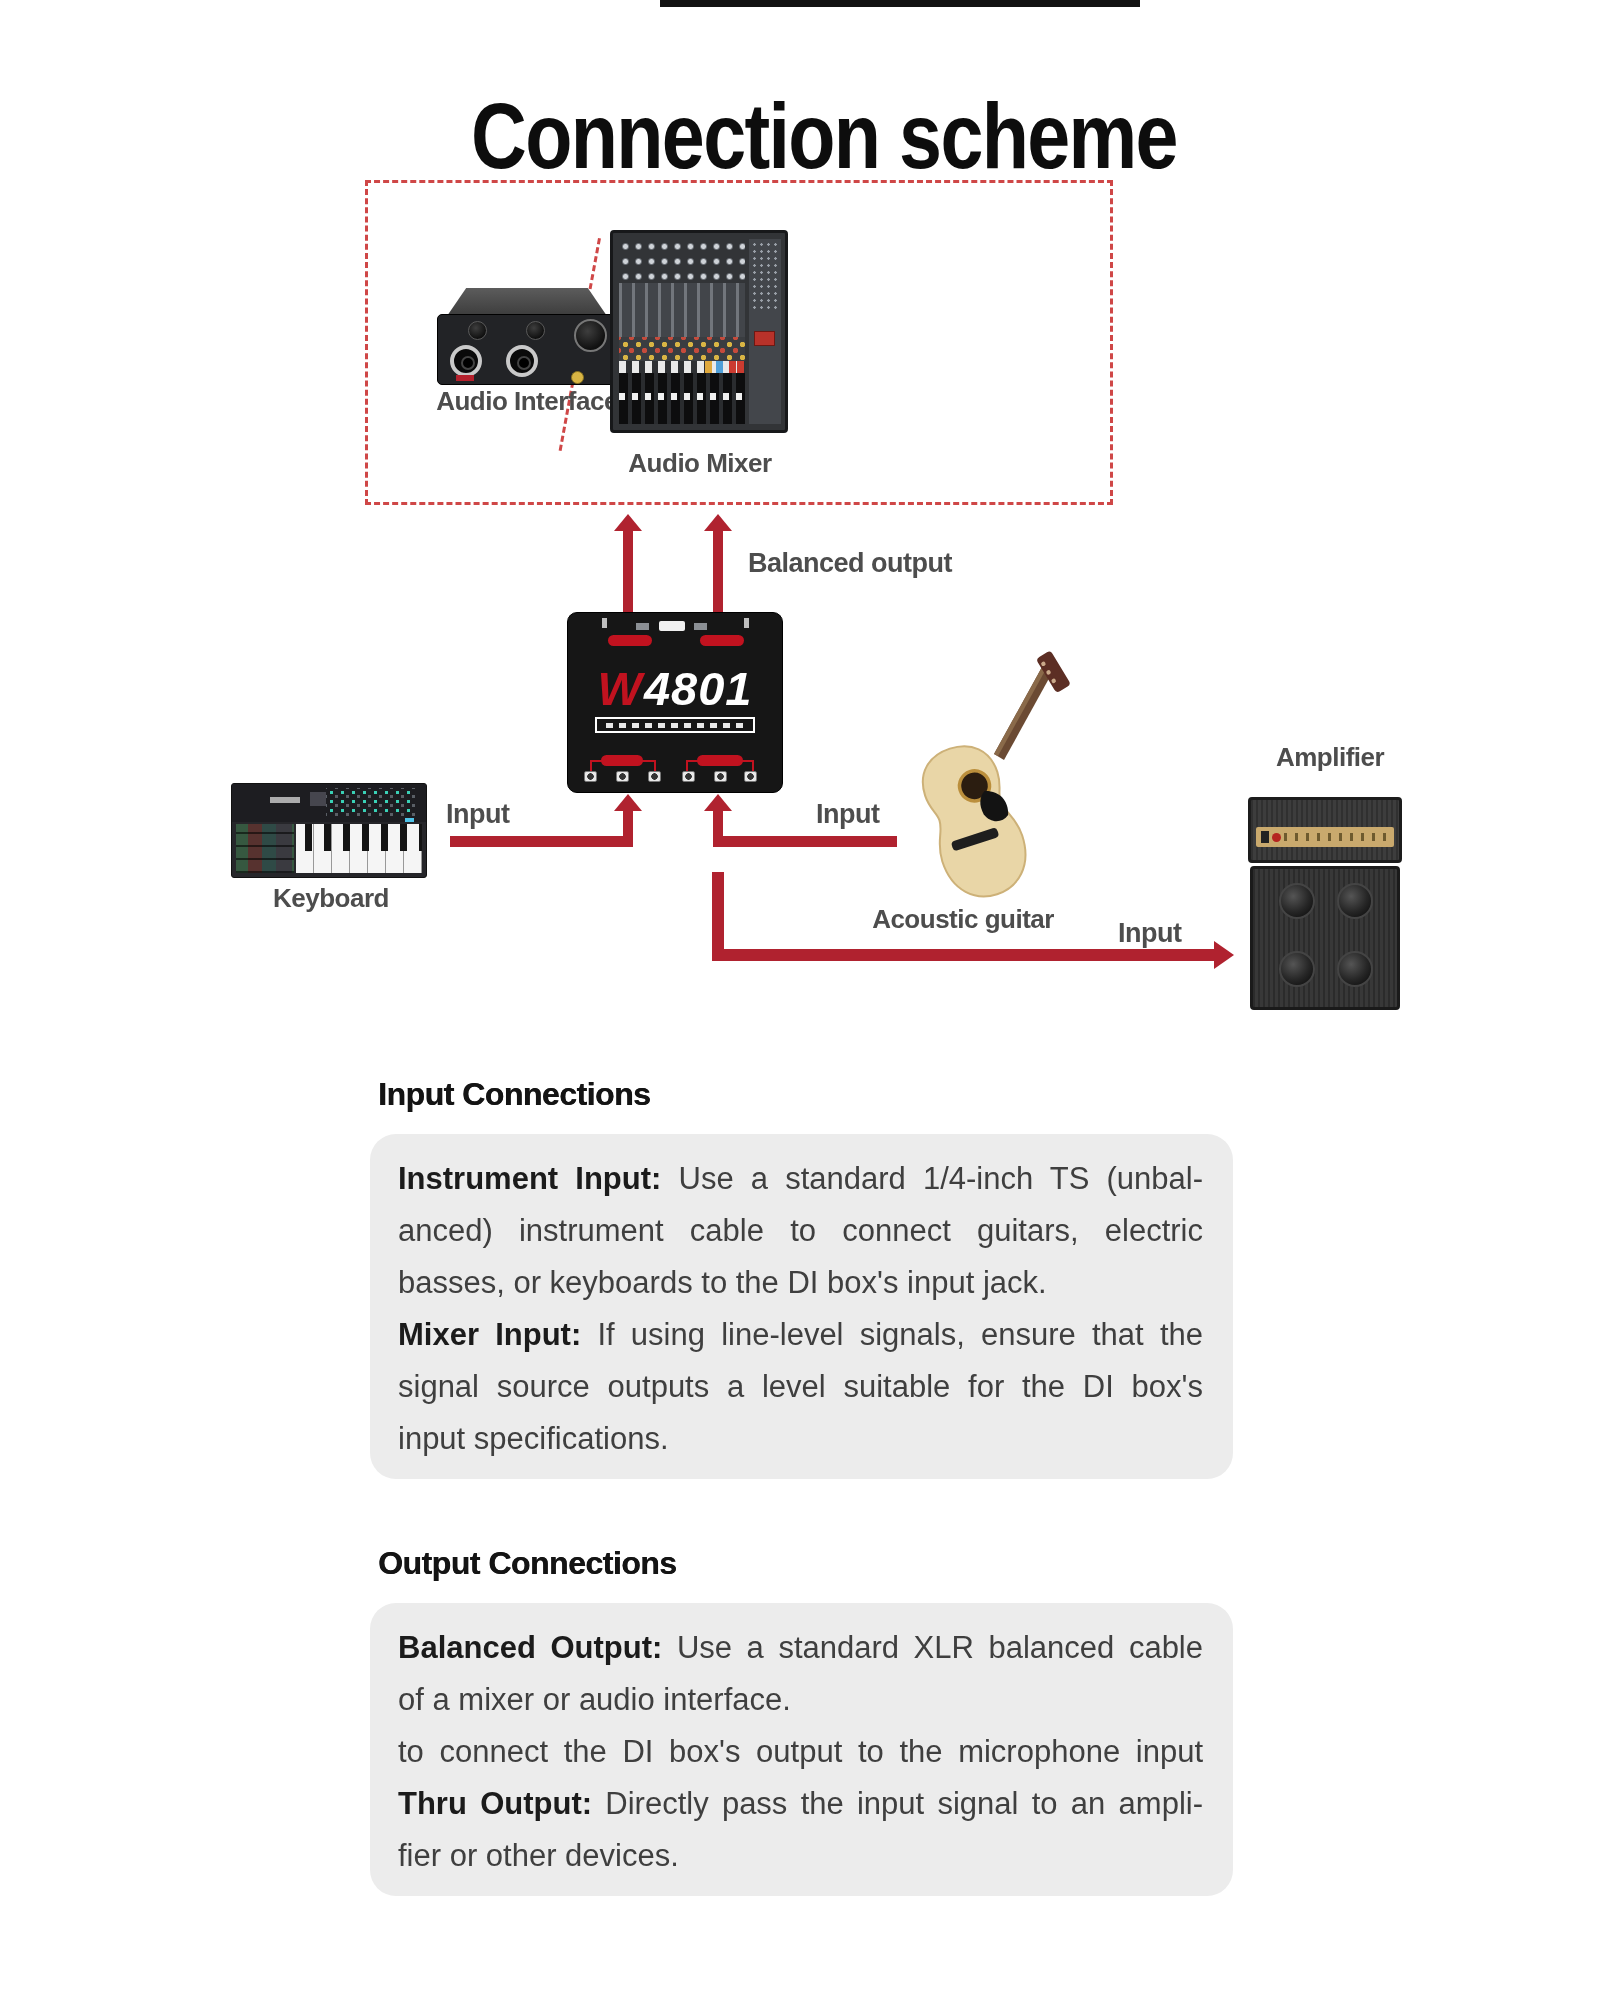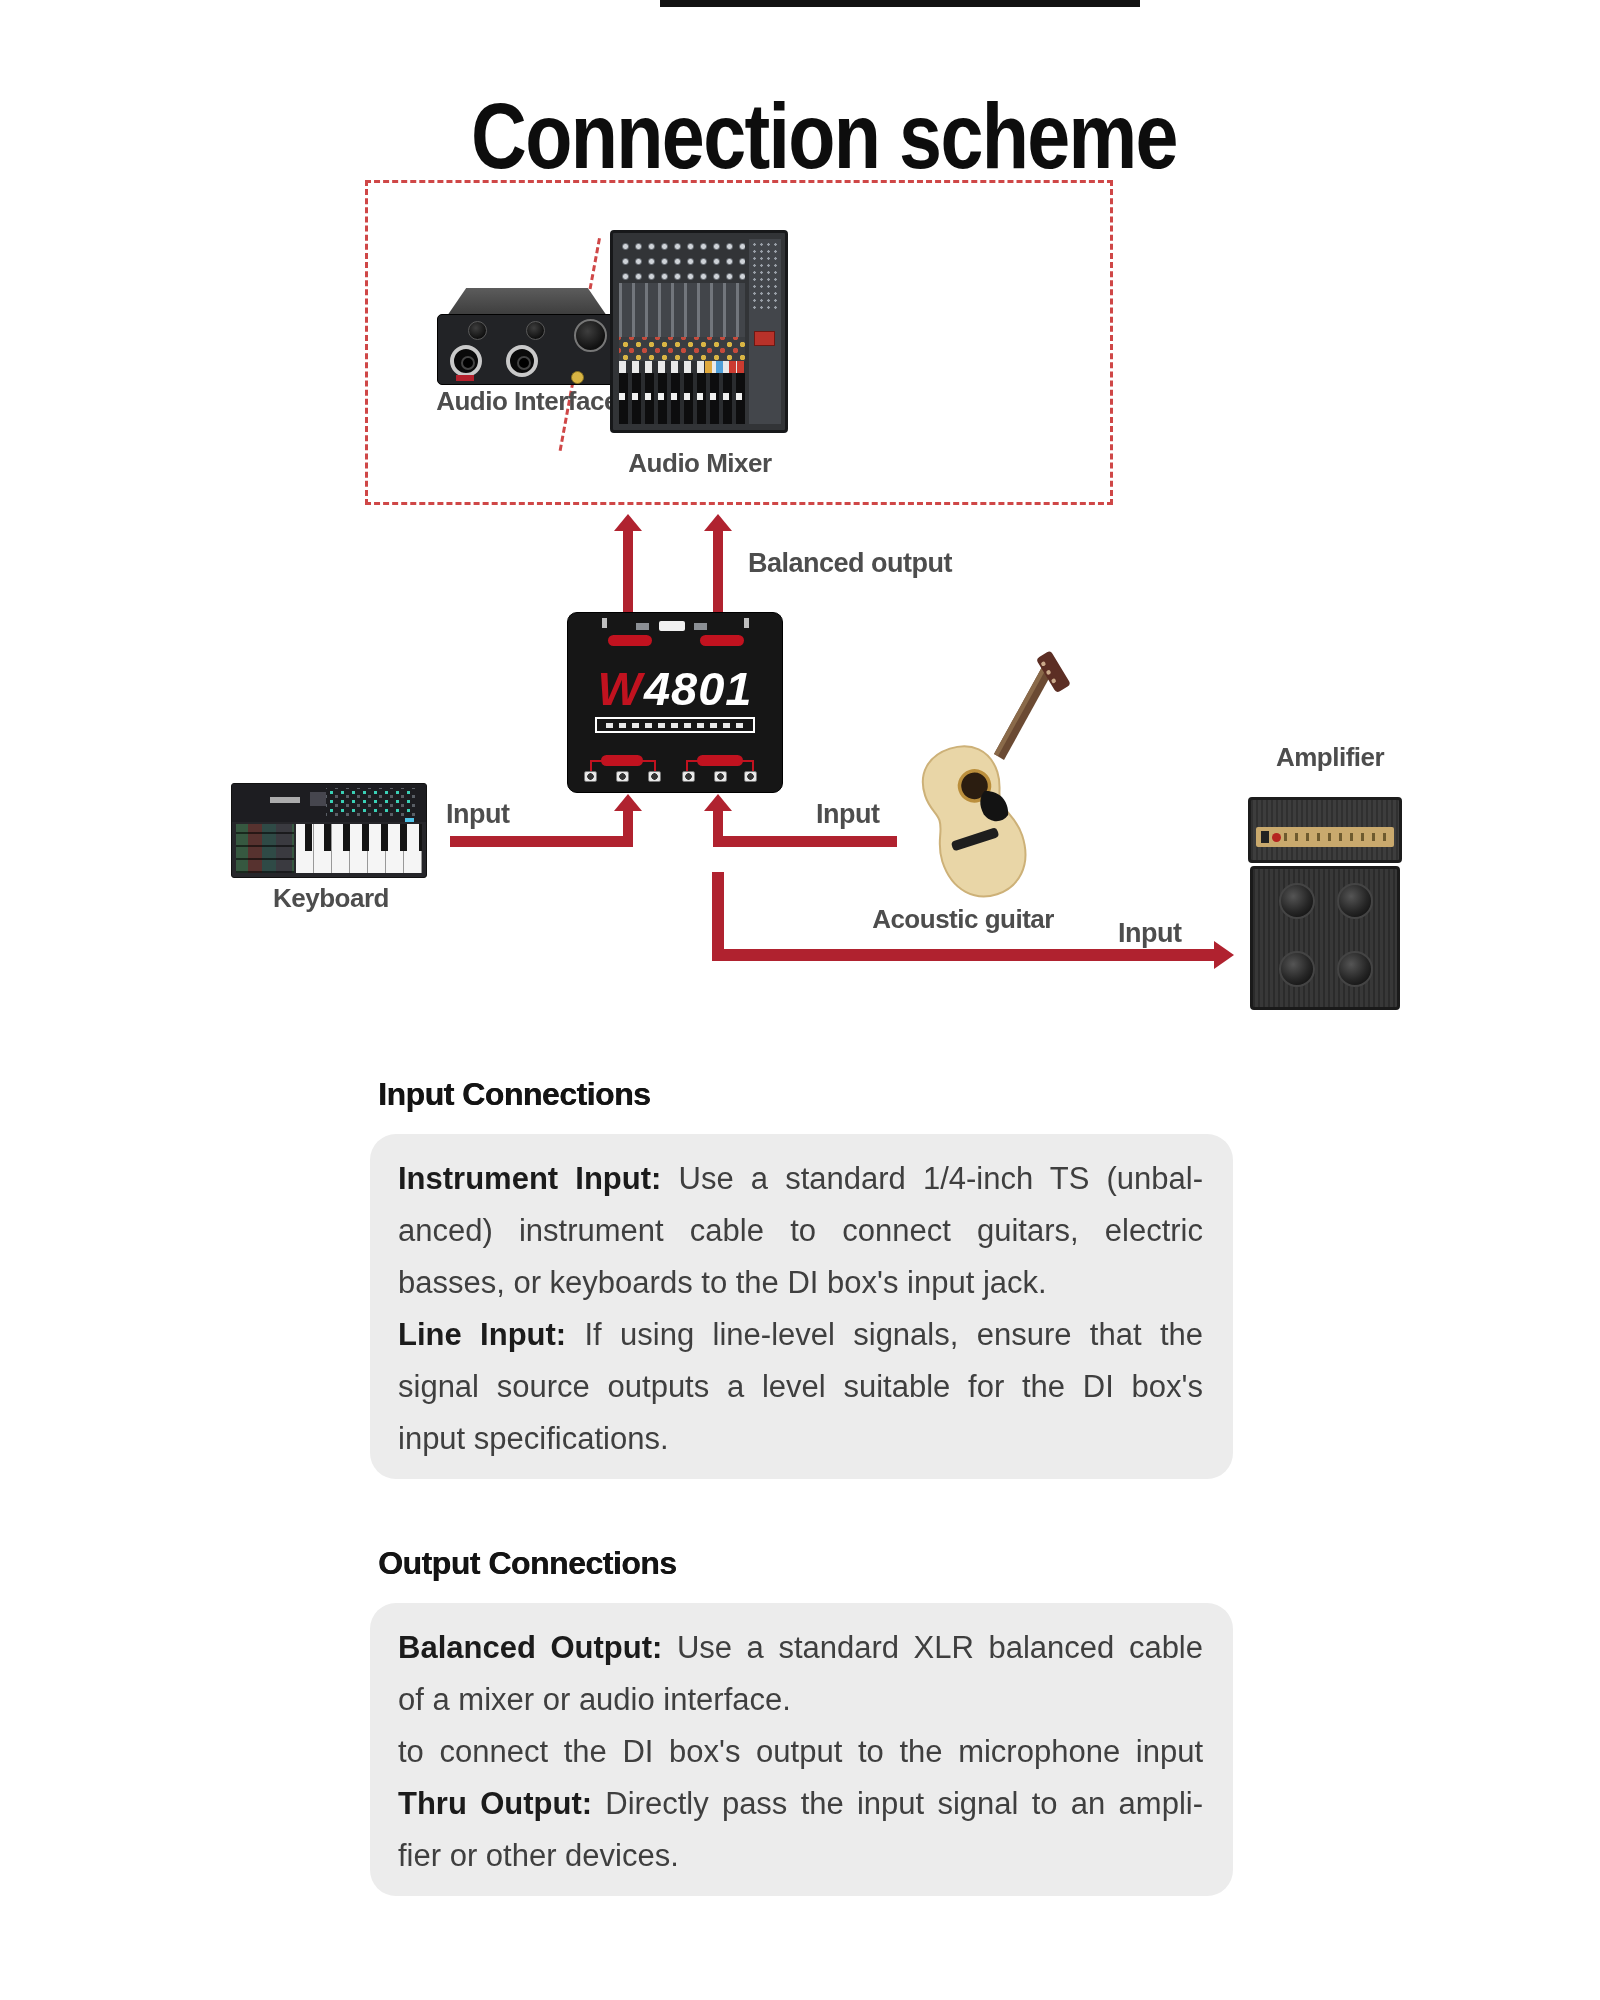--- a/index.html
+++ b/index.html
@@ -242,21 +242,21 @@
     <div class="spk" style="left:84px;top:82px;"></div>
   </div>
 
   <div id="text-sections">
       <div class="section s0">
         <h2 class="sec-heading">Input Connections</h2>
         <div class="graybox">
           <div class="tline"><b>Instrument Input:</b> Use a standard 1/4-inch TS (unbal-</div>
           <div class="tline">anced) instrument cable to connect guitars, electric</div>
           <div class="tline last">basses, or keyboards to the DI box's input jack.</div>
-          <div class="tline"><b>Line Input:</b> If using line-level signals, ensure that the</div>
+          <div class="tline"><b>Mixer Input:</b> If using line-level signals, ensure that the</div>
           <div class="tline">signal source outputs a level suitable for the DI box's</div>
           <div class="tline last">input specifications.</div>
         </div>
       </div>
       <div class="section s1">
         <h2 class="sec-heading">Output Connections</h2>
         <div class="graybox">
           <div class="tline"><b>Balanced Output:</b> Use a standard XLR balanced cable</div>
           <div class="tline last">of a mixer or audio interface.</div>
           <div class="tline">to connect the DI box's output to the microphone input</div>

